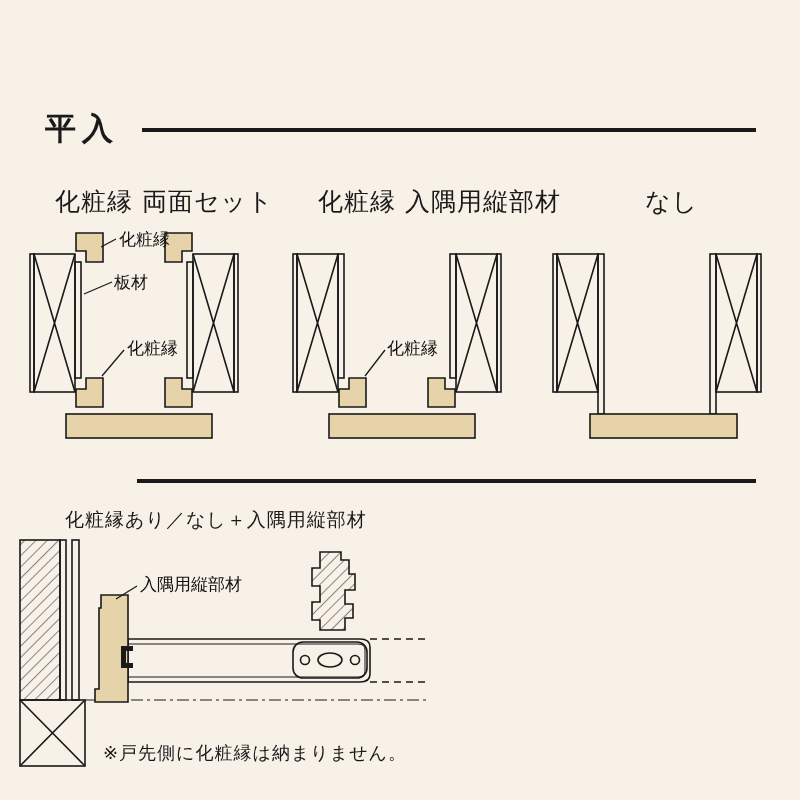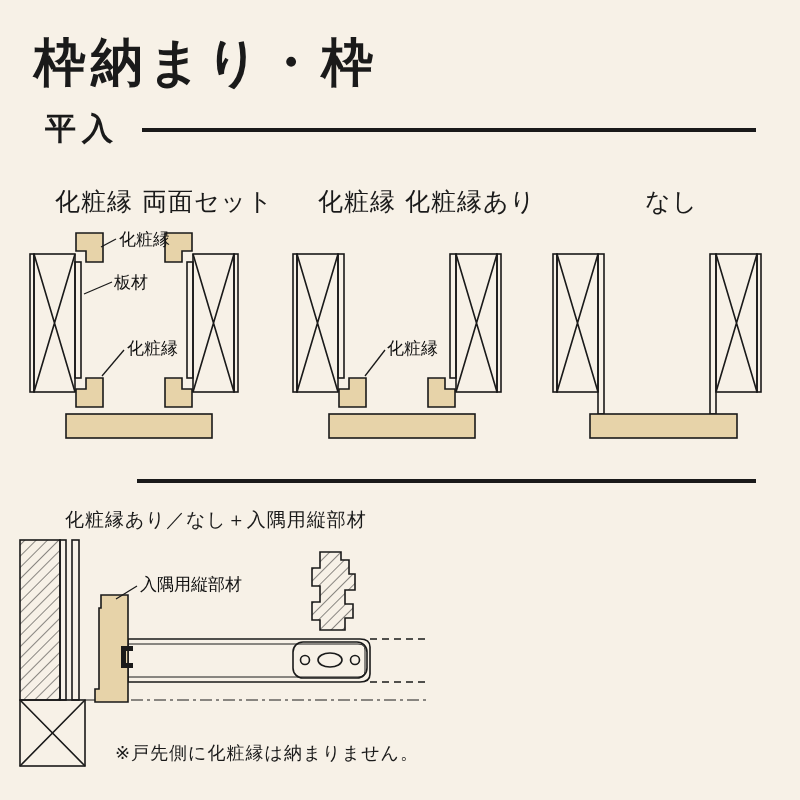--- a/index.html
+++ b/index.html
@@ -9,42 +9,41 @@
     font-family:"DejaVu Sans","Liberation Sans",sans-serif;
     color:#1a1a1a;
   }
   .page { position:relative; width:800px; height:800px; overflow:hidden; background:#f7f1e7; }
   .abs { position:absolute; }
   .title { left:34px; top:28px; font-size:52px; font-weight:800; letter-spacing:5px; }
   .sec-head { font-size:31px; font-weight:800; letter-spacing:6px; }
   .rule { height:4px; background:#1a1a1a; }
   .col-label { font-size:25px; font-weight:500; letter-spacing:1px; }
   .subtitle { font-size:19px; font-weight:500; letter-spacing:1px;margin-left:20px; }
-  .note { font-size:18px; font-weight:500; letter-spacing:1px; z-index:5;margin-left:12px; }
+  .note { font-size:18px; font-weight:500; letter-spacing:1px; z-index:5; }
 
   svg text { font-family:"DejaVu Sans","Liberation Sans",sans-serif; font-size:17px; fill:#111; }
   .ln    { fill:none; stroke:#1a1a1a; stroke-width:1.6; }
   .wood  { fill:#e7d3a9; stroke:#1a1a1a; stroke-width:1.6; }
   .leader{ fill:none; stroke:#1a1a1a; stroke-width:1.3; }
   .thin  { fill:none; stroke:#1a1a1a; stroke-width:1; }
   .dash  { fill:none; stroke:#1a1a1a; stroke-width:1.4; stroke-dasharray:7 5; }
   .chain { fill:none; stroke:#1a1a1a; stroke-width:1; stroke-dasharray:12 4 3 4; }
 </style>
 </head>
 <body>
 
 <div class="page">
 
-  <div class="abs title">枠納まり・枠</div>
 
   <div class="abs sec-head" style="left:45px;top:108px">平入</div>
   <div class="abs rule" style="left:142px;top:128px;width:614px"></div>
 
   <div class="abs col-label" style="left:55px;top:185px">化粧縁 両面セット</div>
-  <div class="abs col-label" style="left:318px;top:185px">化粧縁 化粧縁あり</div>
+  <div class="abs col-label" style="left:318px;top:185px">化粧縁 入隅用縦部材</div>
   <div class="abs col-label" style="left:645px;top:185px">なし</div>
 
   <svg class="abs" style="left:28px;top:226px" width="212" height="216" viewBox="0 0 212 216">
     <g class="ln">
       <rect x="2" y="28" width="4" height="138"></rect>
       <rect x="6" y="28" width="41" height="138"></rect>
       <path d="M6,28 L47,166 M47,28 L6,166"></path>
       <rect x="47" y="36" width="6" height="116"></rect>
       <rect x="206" y="28" width="4" height="138"></rect>
       <rect x="165" y="28" width="41" height="138"></rect>

